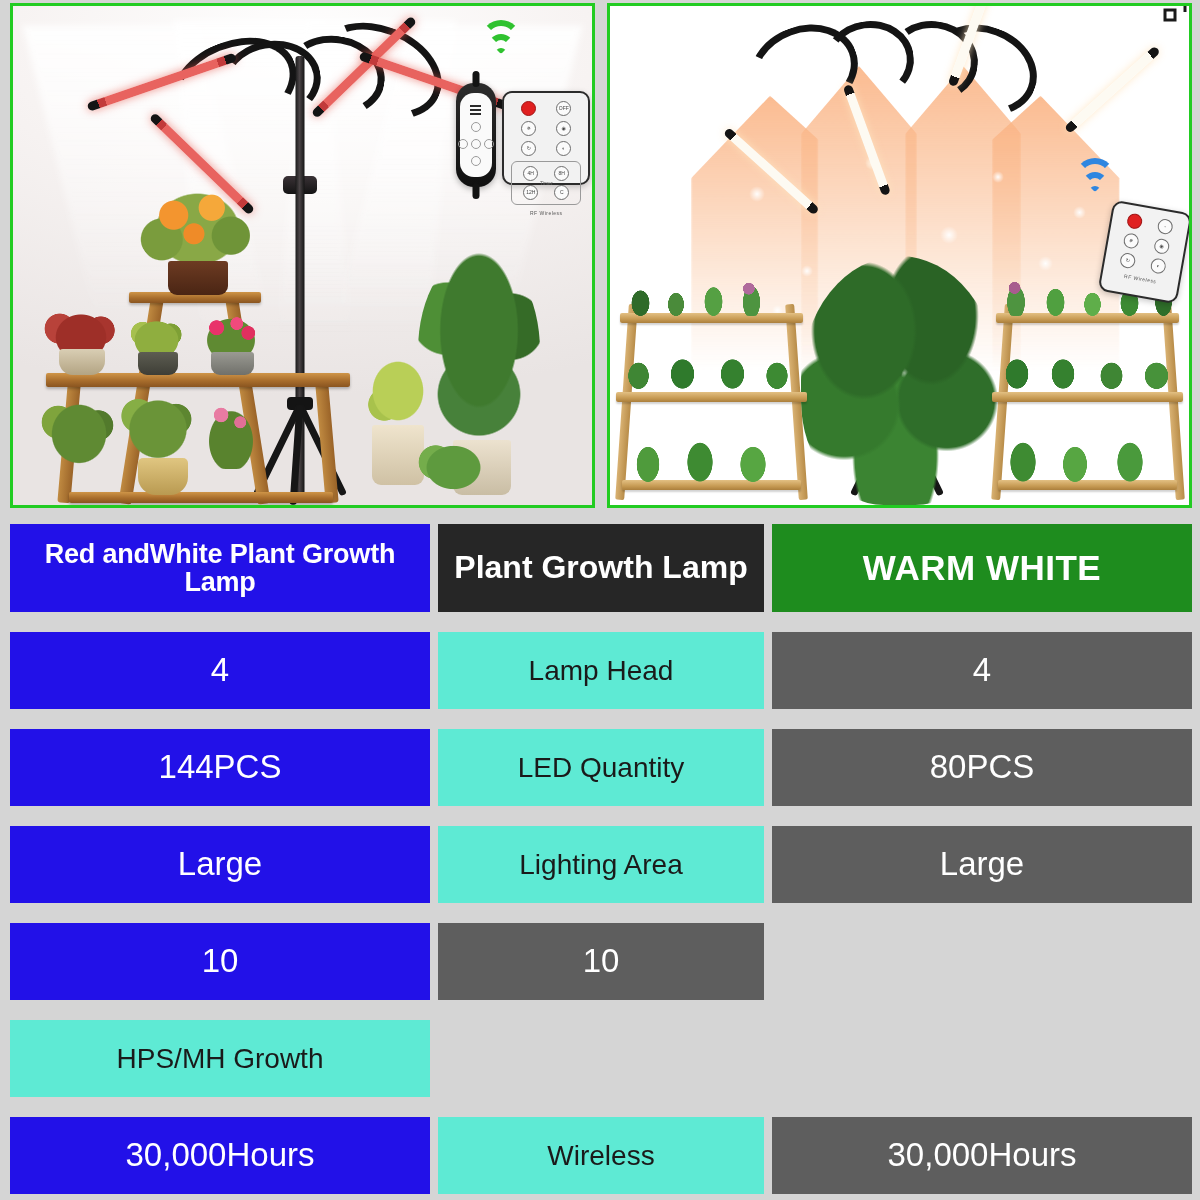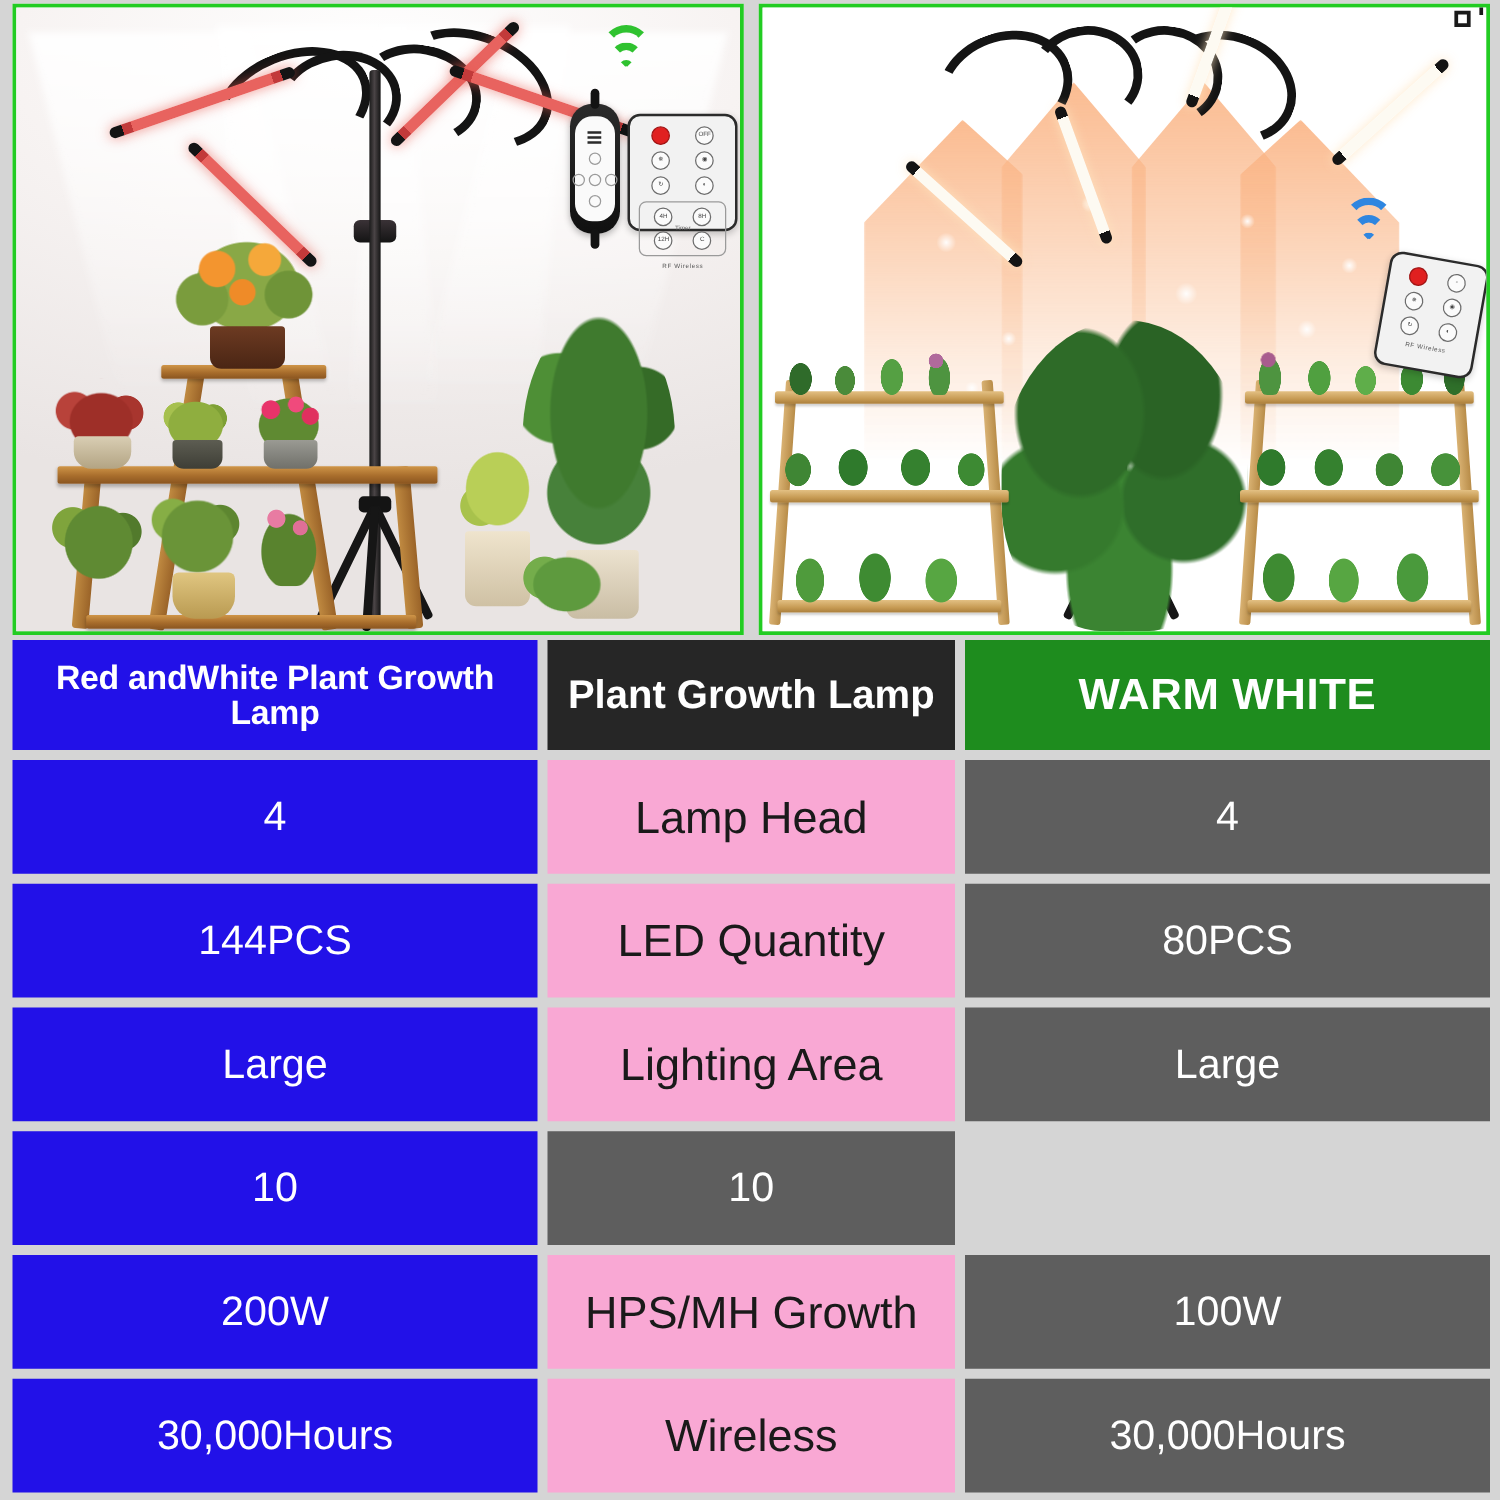--- a/index.html
+++ b/index.html
@@ -337,20 +337,21 @@
     padding: 0 8px 6px 10px;
     display: flex;
     flex-direction: column;
     gap: 8px;
   }
   .row {
     display: grid;
     grid-template-columns: 420px 1fr 420px;
     gap: 8px;
     flex: 1 1 0;
+    margin-top: 12px;
   }
   .cell {
     display: flex;
     align-items: center;
     justify-content: center;
     text-align: center;
     padding: 2px 8px;
     line-height: 1.05;
     font-family: "Liberation Sans", sans-serif;
   }
@@ -379,23 +380,23 @@
   }
 
   
   .cell.d-left {
     background: #2211e8;
     color: #fff;
     font-size: 33px;
     font-weight: 400;
   }
   .cell.d-mid {
-    background: #f9a8d4;
+    background: #5eead4;
     color: #1a1a1a;
-    font-size: 36px;
+    font-size: 28px;
     font-weight: 400;
   }
   .cell.d-right {
     background: #5e5e5e;
     color: #fff;
     font-size: 33px;
     font-weight: 400;
   }
 </style>
 </head>
@@ -648,23 +649,21 @@
       <div class="cell d-mid">Lighting Area</div>
       <div class="cell d-right">Large</div>
     </div>
 
     <div class="row">
       <div class="cell d-left">10</div>
       <div class="cell d-right">10</div>
     </div>
 
     <div class="row">
-      <div class="cell d-left">200W</div>
       <div class="cell d-mid">HPS/MH Growth</div>
-      <div class="cell d-right">100W</div>
     </div>
 
     <div class="row">
       <div class="cell d-left">30,000Hours</div>
       <div class="cell d-mid">Wireless</div>
       <div class="cell d-right">30,000Hours</div>
     </div>
 
   </div>
 </div>

